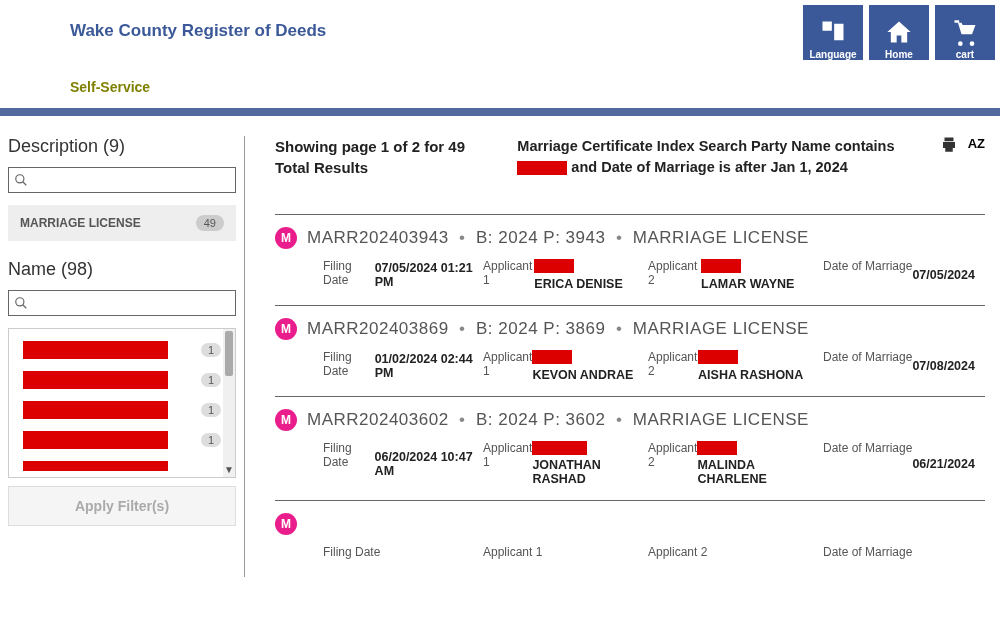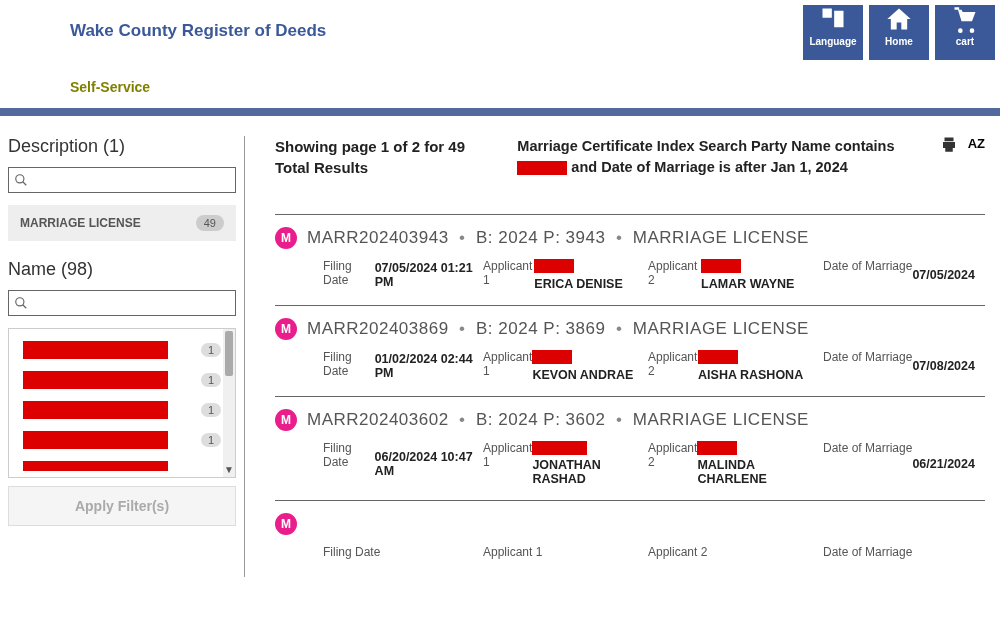--- a/index.html
+++ b/index.html
@@ -3,21 +3,21 @@
   <meta charset="utf-8">
   <style>
     * { margin: 0; padding: 0; box-sizing: border-box; }
     body { font-family: Arial, sans-serif; background: #fff; width: 1000px; }
     
     .header { position: relative; padding: 18px 70px 8px 70px; }
     .header-title { color: #3b5998; font-size: 17px; font-weight: bold; line-height: 1.5; }
     .header-subtitle { color: #808000; font-size: 14px; font-weight: bold; margin-top: 35px; }
     
     .nav-buttons { position: absolute; top: 5px; right: 5px; display: flex; gap: 6px; }
-    .nav-btn { width: 60px; height: 55px; background: #3b5998; color: #fff; display: flex; flex-direction: column; align-items: center; justify-content: flex-start; cursor: pointer; font-size: 10px; }
+    .nav-btn { width: 60px; height: 55px; background: #3b5998; color: #fff; display: flex; flex-direction: column; align-items: center; justify-content: flex-end; cursor: pointer; font-size: 10px; }
     .nav-btn svg { width: 30px; height: 28px; fill: #fff; }
     .nav-btn-label { margin-top: 3px; font-size: 10px; font-weight: bold; }
     
     .blue-bar { height: 8px; background: #546a9e; margin-top: 5px; }
     
     .main { display: flex; padding: 20px 0 0 0; gap: 15px; }
     
     .sidebar { width: 245px; padding: 0 8px; border-right: 1px solid #999; }
     .sidebar-section { margin-bottom: 18px; }
     .section-title { font-size: 18px; color: #333; margin-bottom: 10px; font-weight: normal; }
@@ -96,21 +96,21 @@
   </div>
 </div>
 
 <div class="blue-bar"></div>
 
 <div class="main">
 
   <div class="sidebar">
 
     <div class="sidebar-section">
-      <div class="section-title">Description (1)</div>
+      <div class="section-title">Description (9)</div>
       <div class="search-box">
         <svg viewBox="0 0 24 24">
             <circle cx="10" cy="10" r="7" fill="none" stroke="#666" stroke-width="2"></circle>
             <path d="M15 15l6 6" stroke="#666" stroke-width="2"></path>
           </svg>
         <input class="search-input" style="">
       </div>
       <div class="filter-item">
         <span class="filter-label">MARRIAGE LICENSE</span>
         <span class="filter-count-badge">49</span>

